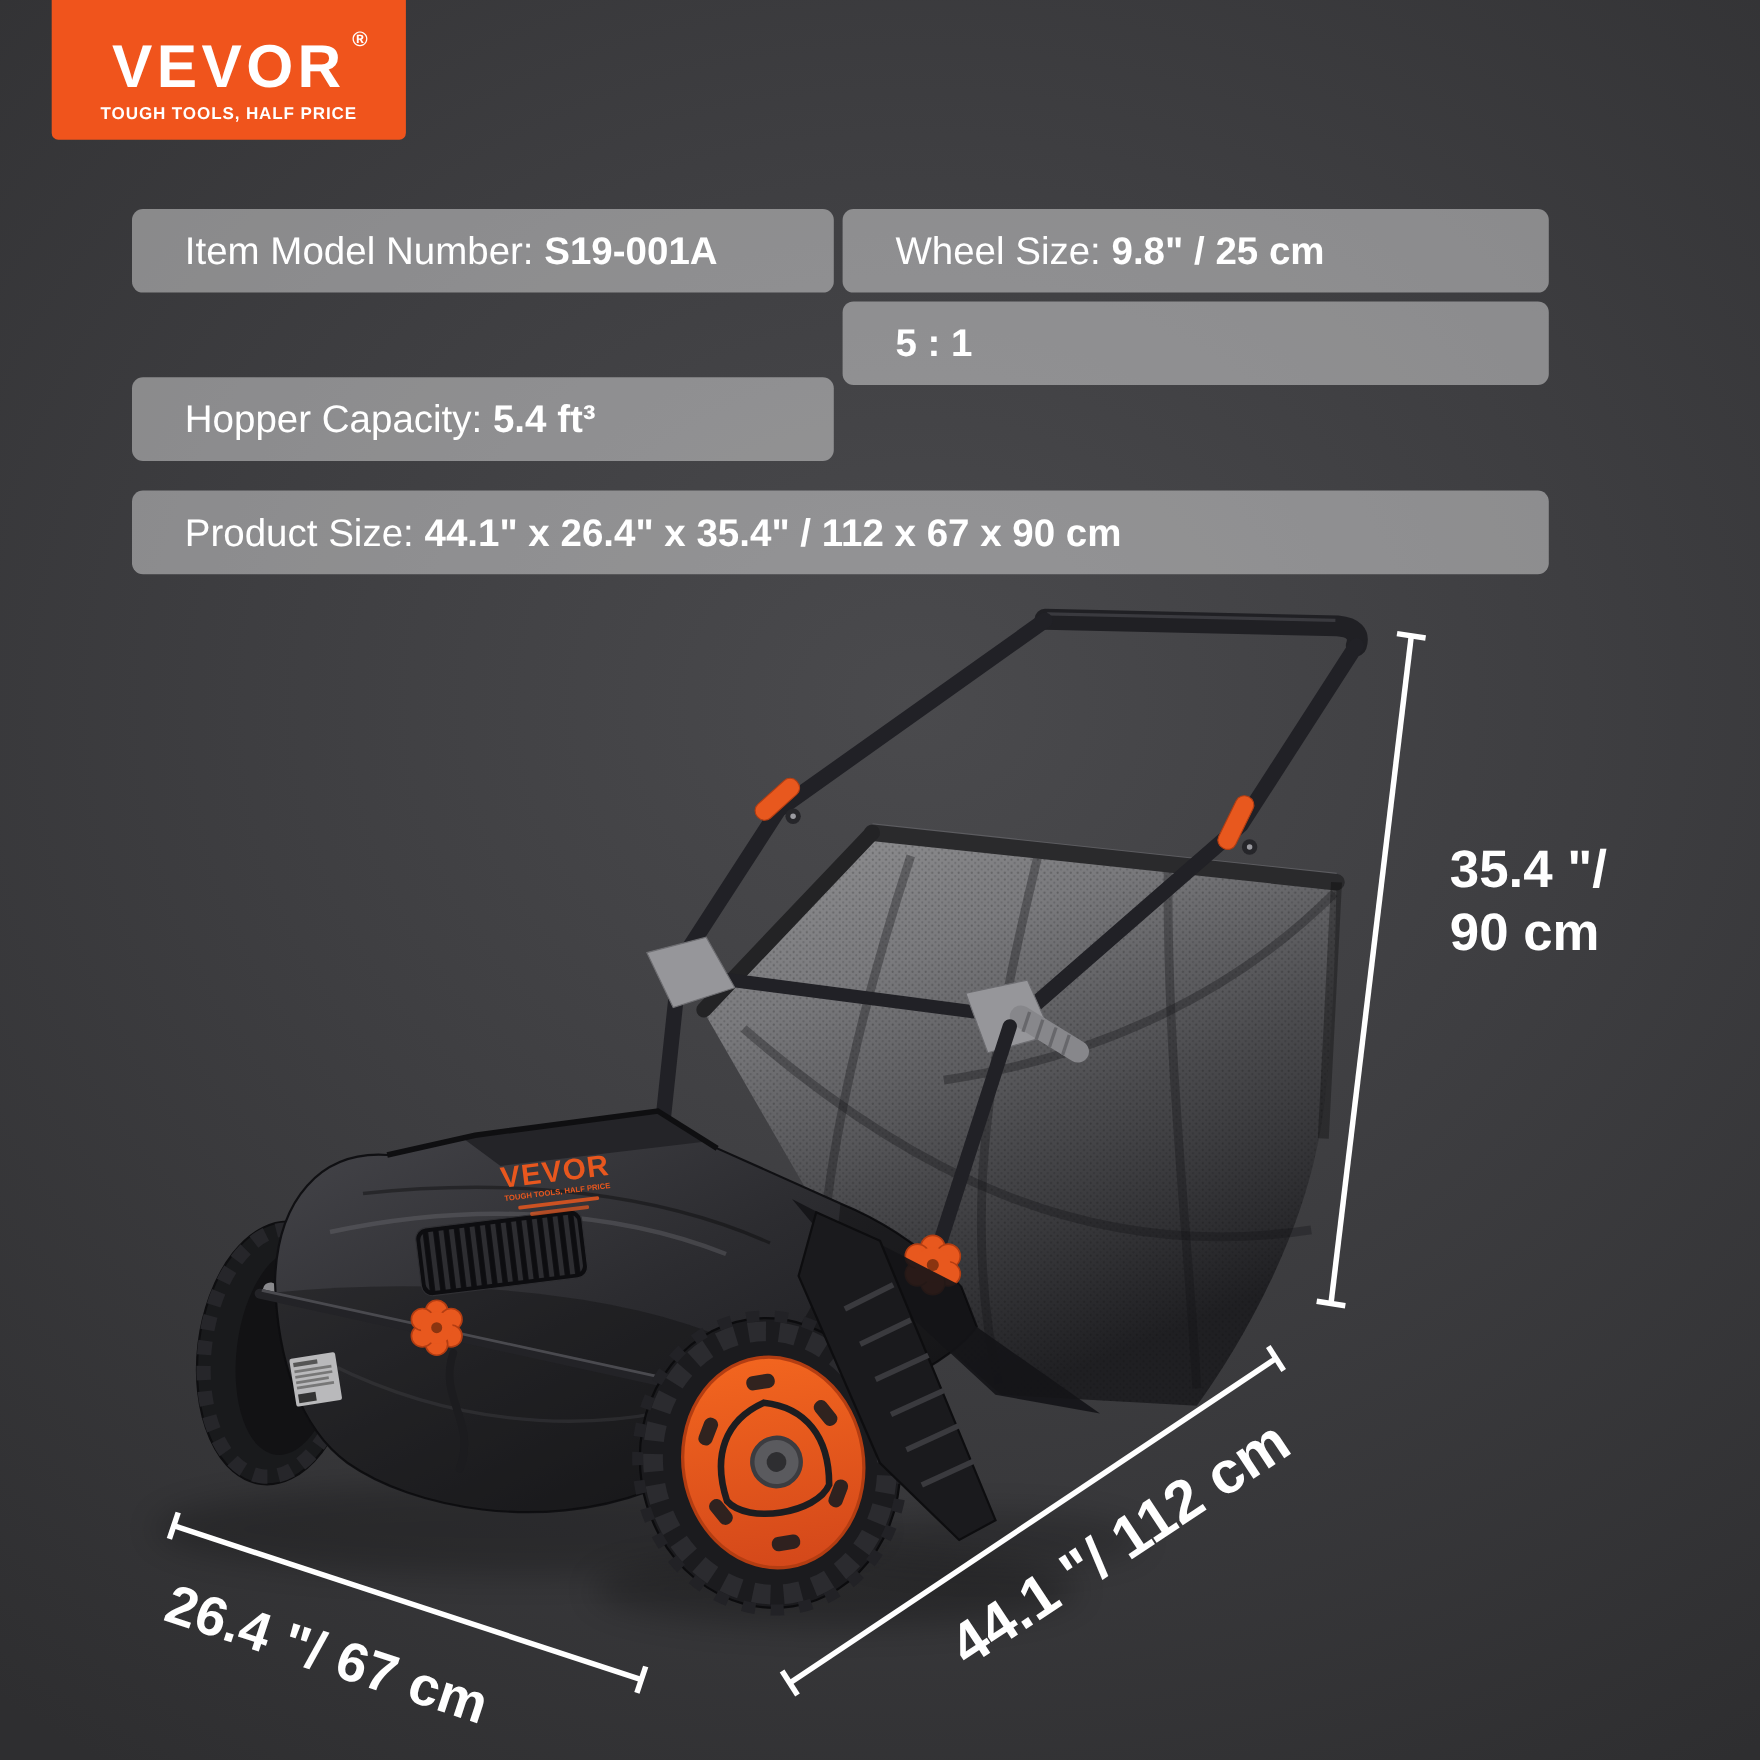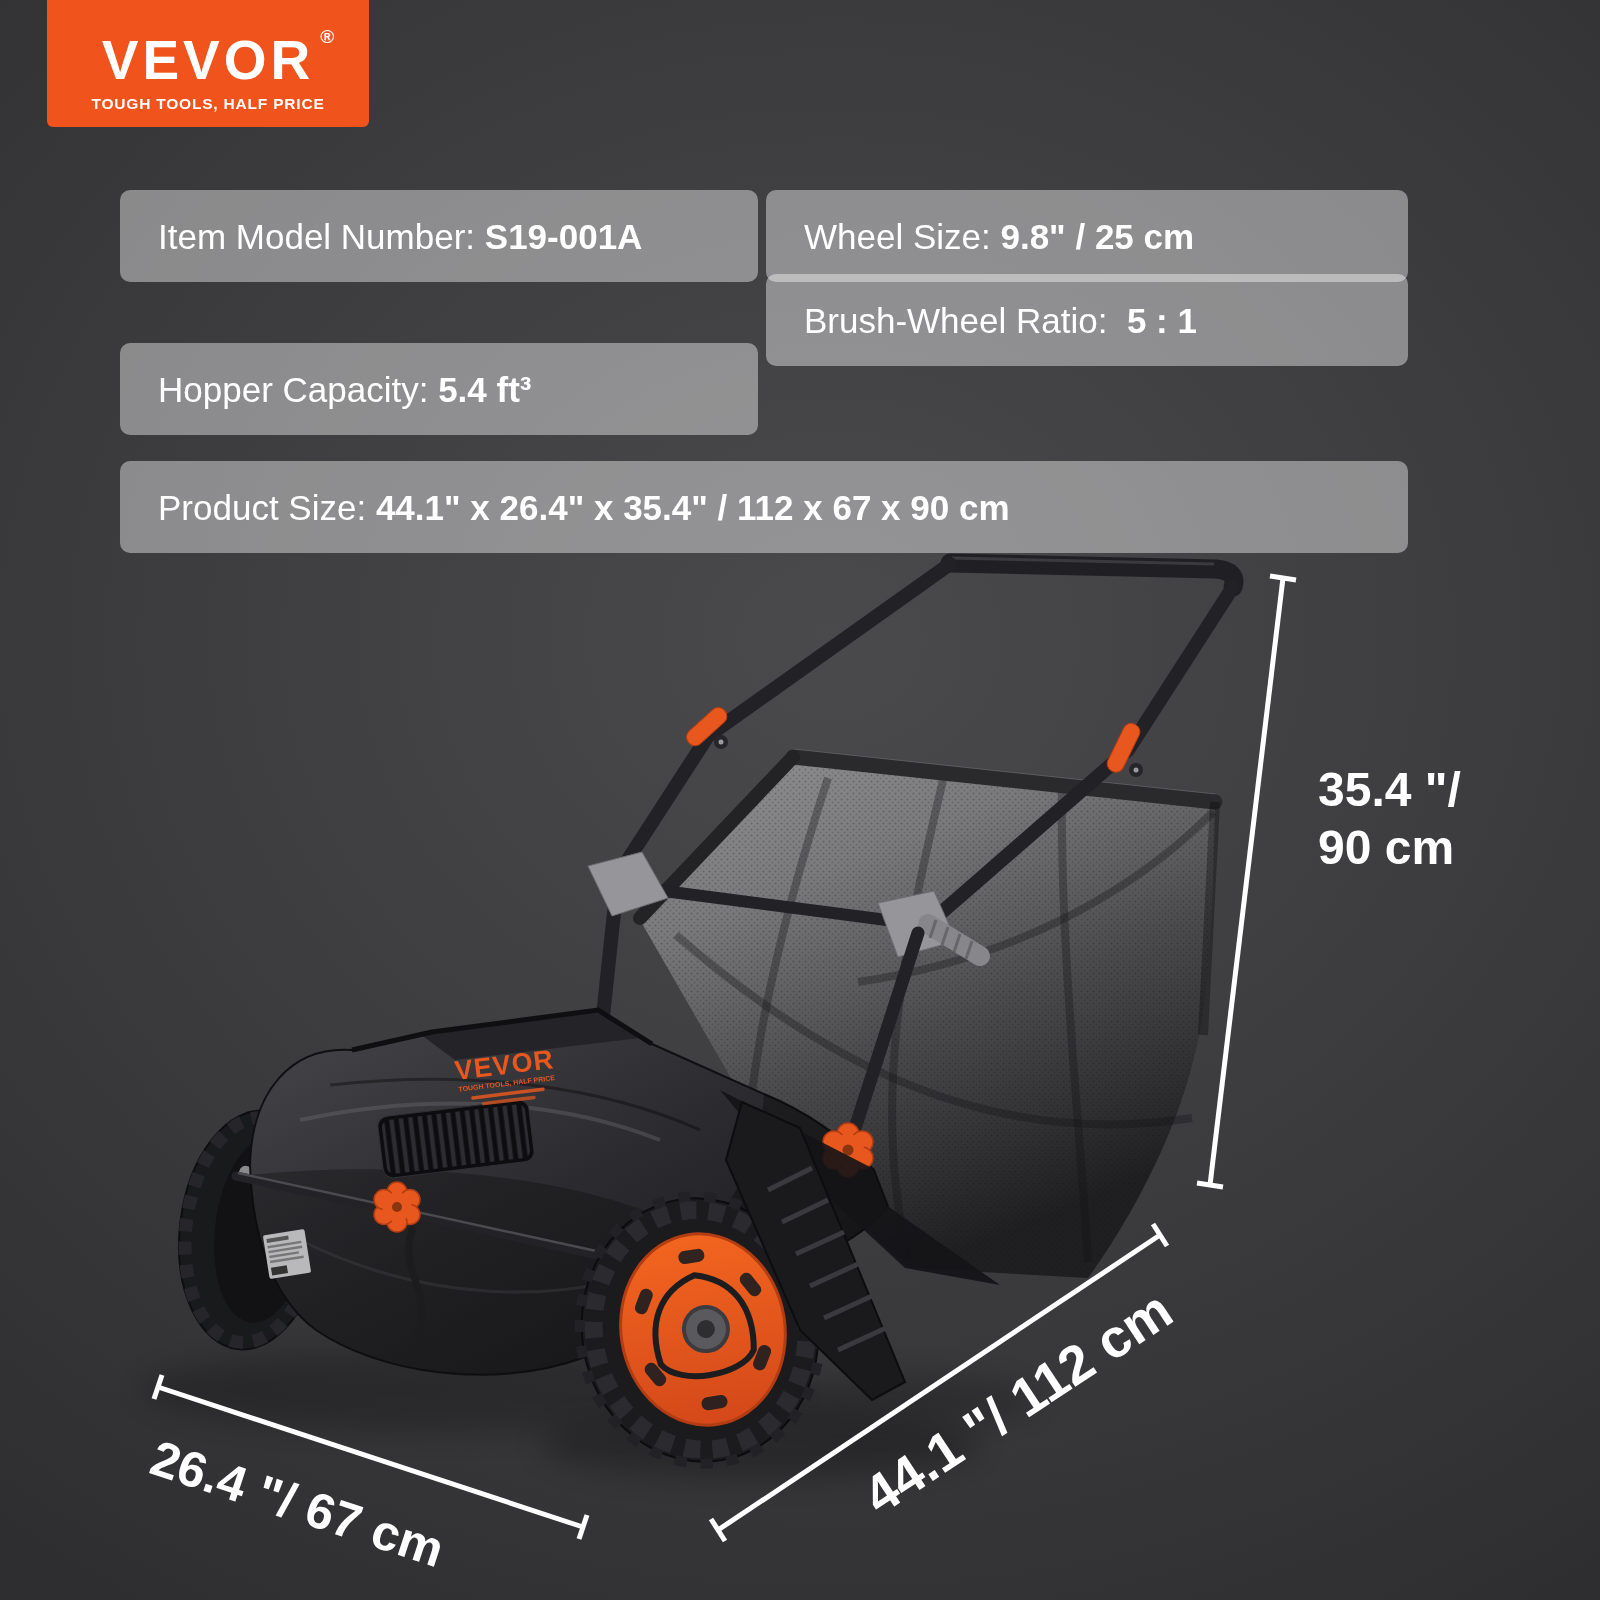--- a/index.html
+++ b/index.html
@@ -11,27 +11,27 @@
                      #4a4a4d 0%, #3e3e41 45%, #2e2e30 100%);}
   
   .logo-badge{position:absolute;left:47px;top:0;width:322px;height:127px;
               border-radius:0 0 6px 6px;display:flex;flex-direction:column;
               align-items:center;justify-content:flex-end;padding-bottom:14px;box-sizing:border-box;}
   .logo-word{position:relative;color:#fff;font-weight:bold;font-size:55px;
              letter-spacing:4px;line-height:1;}
   .logo-word .reg{position:absolute;top:-6px;right:-20px;font-size:19px;letter-spacing:0;font-weight:bold;}
   .logo-tagline{color:#fff;font-weight:bold;font-size:15.5px;letter-spacing:.8px;margin-top:7px;}
   
-  .bar{position:absolute;height:92px;border-radius:10px;
+  .bar{position:absolute;height:76px;border-radius:10px;
        background:rgba(255,255,255,0.41);
-       display:flex;align-items:center;padding-left:38px;box-sizing:border-box;
+       display:flex;align-items:center;padding-left:48px;box-sizing:border-box;
        color:#fff;font-size:35px;line-height:1;}
   .bar .lbl{white-space:pre;font-weight:normal;}
   .bar .val{white-space:pre;font-weight:bold;}
-  .r1{top:190px;} .r2{top:274px;} .r3{top:343px;} .r4{top:461px;}
+  .r1{top:190px;} .r2{top:274px;} .r3{top:343px;} .r4{top:446px;}
   .colL{left:120px;width:638px;} .colR{left:766px;width:642px;align-items:center;}
   .full{left:120px;width:1288px;}
   
   svg.art{position:absolute;left:0;top:0;width:1600px;height:1600px;}
   .dim-text{fill:#ffffff;font-weight:bold;font-family:"Liberation Sans",sans-serif;}
   .body-logo{fill:#e8571e;font-weight:bold;font-family:"Liberation Sans",sans-serif;}
 </style>
 </head>
 <body>
 
@@ -46,21 +46,20 @@
 
   <div class="bar r1 colL">
     <span class="lbl">Item Model Number: </span>
       <span class="val">S19-001A</span>
   </div>
   <div class="bar r1 colR">
     <span class="lbl">Wheel Size: </span>
       <span class="val">9.8" / 25 cm</span>
   </div>
   <div class="bar r2 colR">
-    <span class="lbl">Brush-Wheel Ratio:  </span>
       <span class="val">5 : 1</span>
   </div>
   <div class="bar r3 colL">
     <span class="lbl">Hopper Capacity: </span>
       <span class="val">5.4 ft³</span>
   </div>
   <div class="bar r4 full">
     <span class="lbl">Product Size: </span>
       <span class="val">44.1" x 26.4" x 35.4" / 112 x 67 x 90 cm</span>
   </div>

